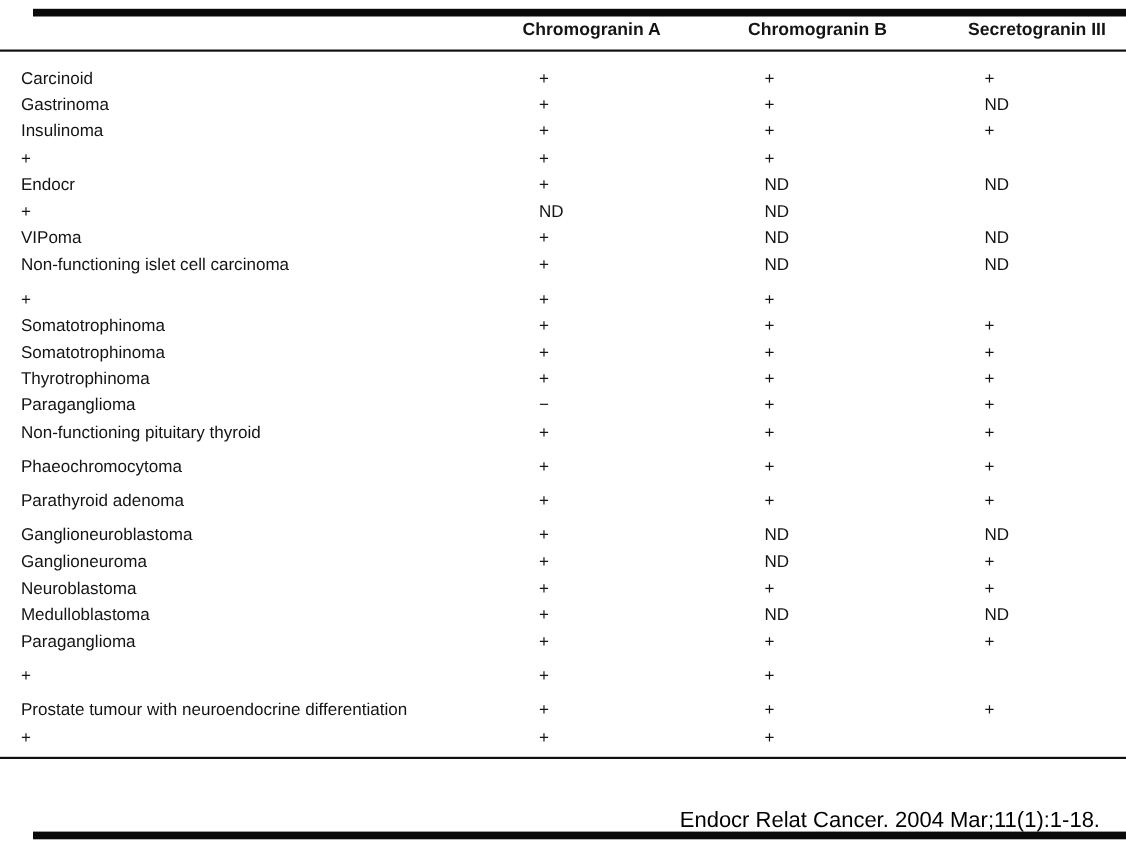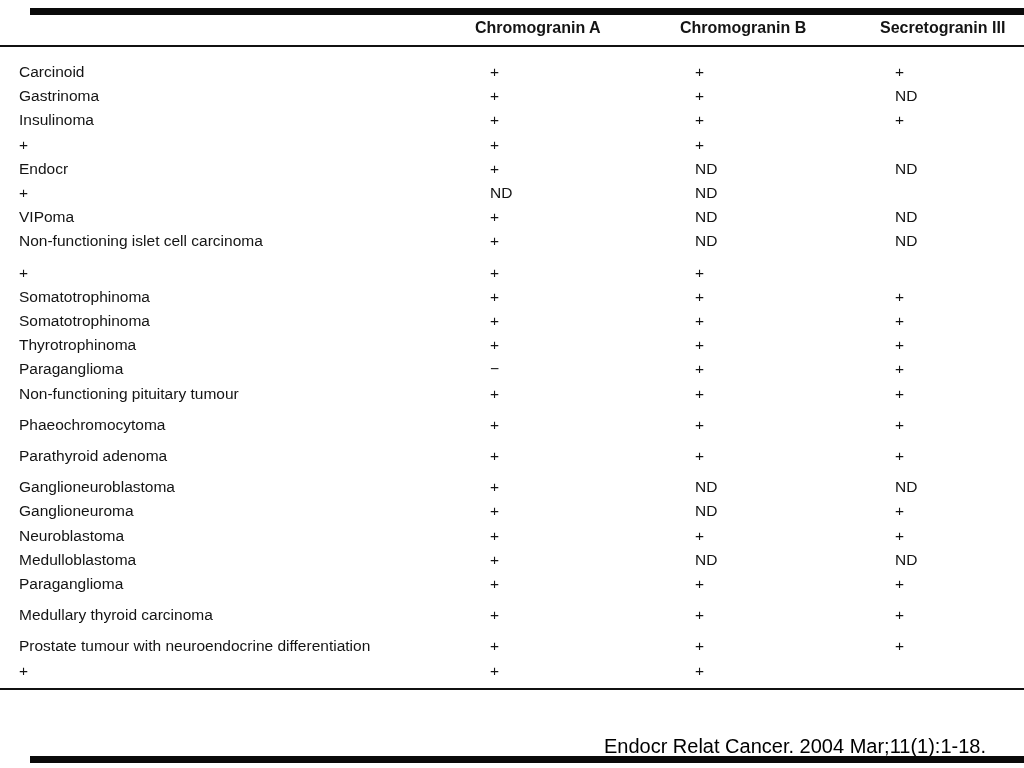--- a/index.html
+++ b/index.html
@@ -51,21 +51,21 @@
     grid-template-columns: 471px 205px 200px 1fr;
     font-size: 15.5px;
     line-height: 24.2px;
     white-space: nowrap;
   }
   .cell { overflow: hidden; }
   .citation {
     position: absolute;
     top: 735px;
     left: 0;
-    right: 38px;
+    right: 24px;
     text-align: right;
     font-size: 20px;
     color: #000;
   }
 </style>
 </head>
 <body>
 
 <div class="slide">
 
@@ -151,21 +151,21 @@
             <div class="cell val">+</div>
             <div class="cell val">+</div>
           </div>
           <div class="row">
             <div class="cell label">Paraganglioma</div>
             <div class="cell val">−</div>
             <div class="cell val">+</div>
             <div class="cell val">+</div>
           </div>
           <div class="row">
-            <div class="cell label">Non-functioning pituitary tumour</div>
+            <div class="cell label">Non-functioning pituitary thyroid</div>
             <div class="cell val">+</div>
             <div class="cell val">+</div>
             <div class="cell val">+</div>
           </div>
         </div>
         <div class="group">
           <div class="row">
             <div class="cell label">Phaeochromocytoma</div>
             <div class="cell val">+</div>
             <div class="cell val">+</div>
@@ -207,21 +207,20 @@
           </div>
           <div class="row">
             <div class="cell label">Paraganglioma</div>
             <div class="cell val">+</div>
             <div class="cell val">+</div>
             <div class="cell val">+</div>
           </div>
         </div>
         <div class="group">
           <div class="row">
-            <div class="cell label">Medullary thyroid carcinoma</div>
             <div class="cell val">+</div>
             <div class="cell val">+</div>
             <div class="cell val">+</div>
           </div>
         </div>
         <div class="group">
           <div class="row">
             <div class="cell label">Prostate tumour with neuroendocrine differentiation</div>
             <div class="cell val">+</div>
             <div class="cell val">+</div>

